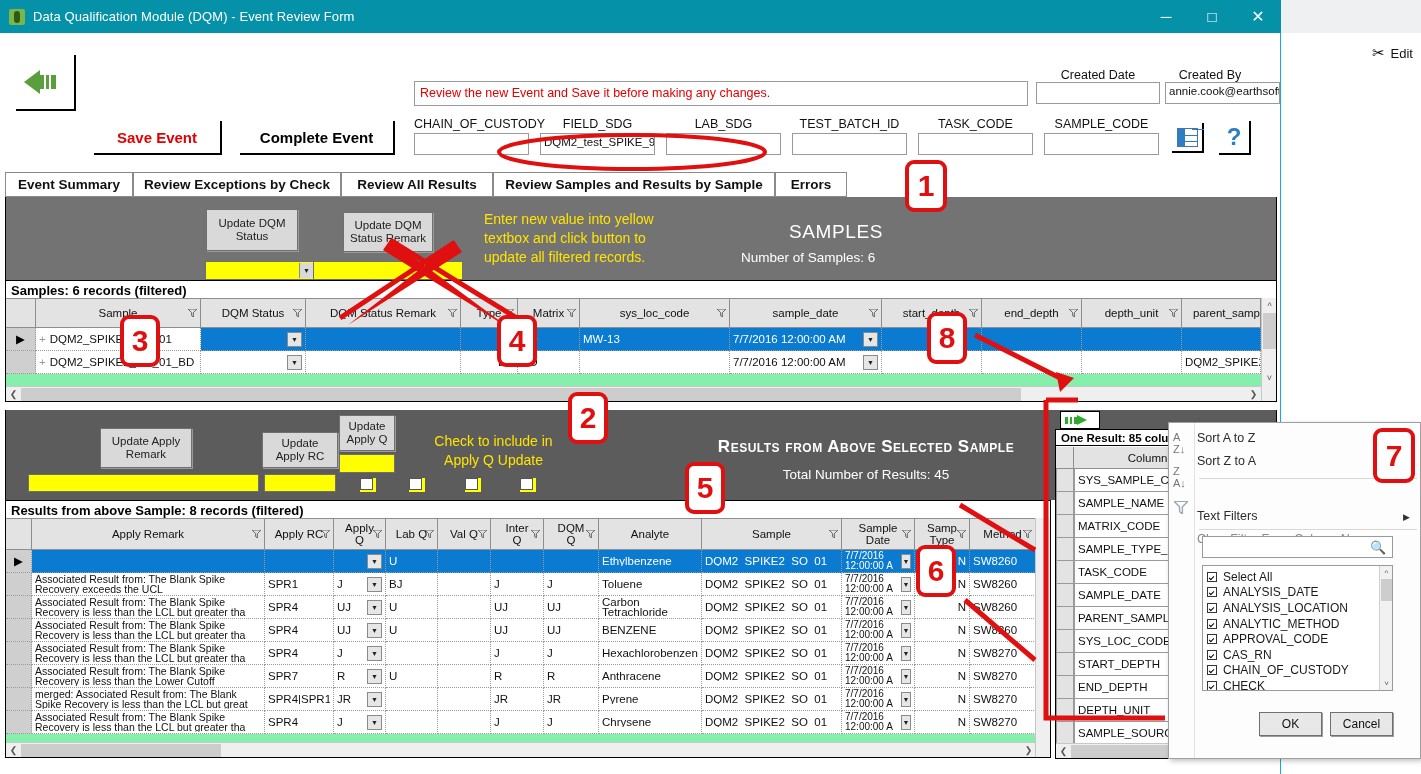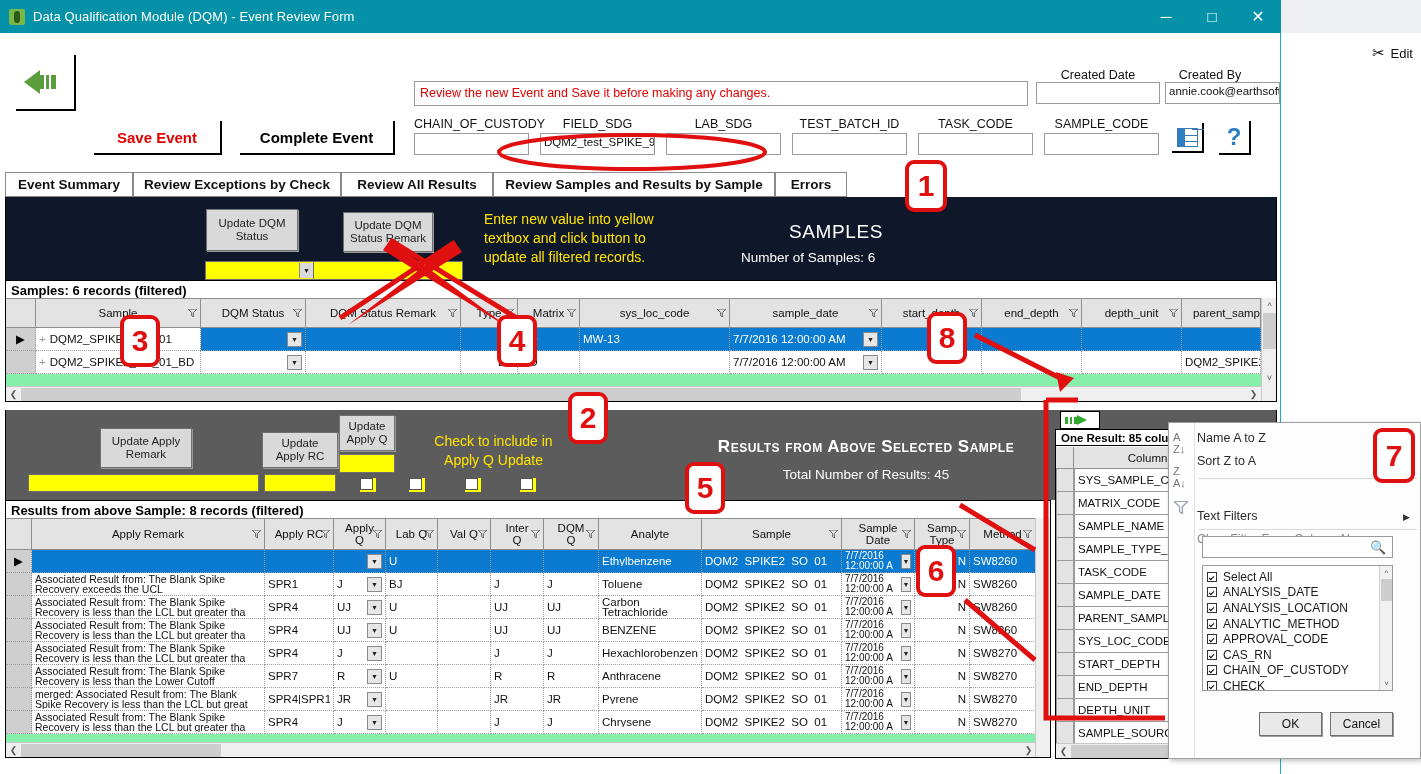--- a/index.html
+++ b/index.html
@@ -98,21 +98,21 @@
   
   #tabs{ position:absolute; left:5px; top:139px; width:1272px; height:25px; }
   .tab{
     position:absolute; top:0; height:25px; border:1px solid #8a8a8a; background:#fff;
     display:flex;align-items:center;justify-content:center;
     font-size:13.5px;font-weight:bold;color:#111;padding:0 10px; white-space:nowrap;
   }
 
   
   #samplesPanel{
-    position:absolute;left:5px;top:164px;width:1272px;height:105px;background:#0f172a;
+    position:absolute;left:5px;top:164px;width:1272px;height:105px;background:#737373;
     border-left:1px solid #000;border-right:1px solid #000;
   }
   .grayBtn{
     position:absolute;border:1px solid #707070;background:#d9d9d9;
     box-shadow:1px 1px 0 #9a9a9a;
     display:flex;align-items:center;justify-content:center;text-align:center;
     font-size:11.5px;color:#222;line-height:13px;
   }
   .ybox{ position:absolute; background:#ffff00; border:1px solid #6f6f6f; }
   .ycombo-arrow{
@@ -872,25 +872,25 @@
           </svg>
       </div>
     </div>
     <div id="colRows" style="position:absolute;left:0;top:39px;width:200px;">
         <div style="display: flex; height: 23px;">
           <div style="width: 18px; background: rgb(227, 227, 227); border-right: 1px solid rgb(154, 154, 154); border-bottom: 1px solid rgb(154, 154, 154); border-left: 1px solid rgb(154, 154, 154); border-image: initial; border-top: none;"></div>
           <div class="colRowCell" style="width: 182px;">SYS_SAMPLE_CODE</div>
         </div>
         <div style="display: flex; height: 23px;">
           <div style="width: 18px; background: rgb(227, 227, 227); border-right: 1px solid rgb(154, 154, 154); border-bottom: 1px solid rgb(154, 154, 154); border-left: 1px solid rgb(154, 154, 154); border-image: initial; border-top: none;"></div>
+          <div class="colRowCell" style="width: 182px;">SAMPLE_NAME</div>
+        </div>
+        <div style="display: flex; height: 23px;">
+          <div style="width: 18px; background: rgb(227, 227, 227); border-right: 1px solid rgb(154, 154, 154); border-bottom: 1px solid rgb(154, 154, 154); border-left: 1px solid rgb(154, 154, 154); border-image: initial; border-top: none;"></div>
           <div class="colRowCell" style="width: 182px;">MATRIX_CODE</div>
-        </div>
-        <div style="display: flex; height: 23px;">
-          <div style="width: 18px; background: rgb(227, 227, 227); border-right: 1px solid rgb(154, 154, 154); border-bottom: 1px solid rgb(154, 154, 154); border-left: 1px solid rgb(154, 154, 154); border-image: initial; border-top: none;"></div>
-          <div class="colRowCell" style="width: 182px;">SAMPLE_NAME</div>
         </div>
         <div style="display: flex; height: 23px;">
           <div style="width: 18px; background: rgb(227, 227, 227); border-right: 1px solid rgb(154, 154, 154); border-bottom: 1px solid rgb(154, 154, 154); border-left: 1px solid rgb(154, 154, 154); border-image: initial; border-top: none;"></div>
           <div class="colRowCell" style="width: 182px;">SAMPLE_TYPE_CODE</div>
         </div>
         <div style="display: flex; height: 23px;">
           <div style="width: 18px; background: rgb(227, 227, 227); border-right: 1px solid rgb(154, 154, 154); border-bottom: 1px solid rgb(154, 154, 154); border-left: 1px solid rgb(154, 154, 154); border-image: initial; border-top: none;"></div>
           <div class="colRowCell" style="width: 182px;">TASK_CODE</div>
         </div>
         <div style="display: flex; height: 23px;">
@@ -935,21 +935,21 @@
 </div>
 
 <div id="filterPopup">
   <div class="side">
     <div style="position:absolute;left:4px;top:8px;font-size:11px;color:#777;">A<br>Z↓</div>
     <div style="position:absolute;left:4px;top:42px;font-size:11px;color:#777;">Z<br>A↓</div>
     <svg style="position:absolute;left:5px;top:78px;" width="14" height="13" viewBox="0 0 10 9">
         <polygon points="0,0 10,0 6,4 6,9 4,7.5 4,4" fill="none" stroke="#9aa7b5" stroke-width="1"></polygon>
       </svg>
   </div>
-  <div class="fmenu" style="top:8px;">Name A to Z</div>
+  <div class="fmenu" style="top:8px;">Sort A to Z</div>
   <div class="fmenu" style="top:31px;">Sort Z to A</div>
   <div class="fsep" style="top:55px;width:218px;"></div>
   <div class="fmenu" style="top:62px;color:#8a8a8a;margin-top:47px;">Clear Filter From Column Name</div>
   <div class="fmenu" style="top:86px;font-weight:normal;">Text Filters</div>
   <div style="position:absolute;right:10px;top:89px;font-size:9px;color:#333;">▶</div>
   <div class="fsep" style="top:106px;width:218px;"></div>
 
   <div id="searchbox">
     <span style="font-size:12px;padding-left:4px;display:inline-block;"></span>
     <span class="mag">🔍</span>

